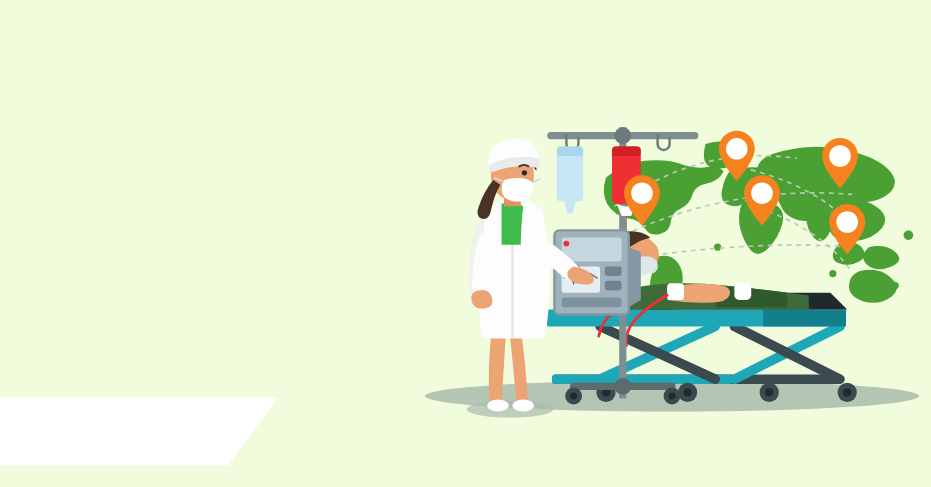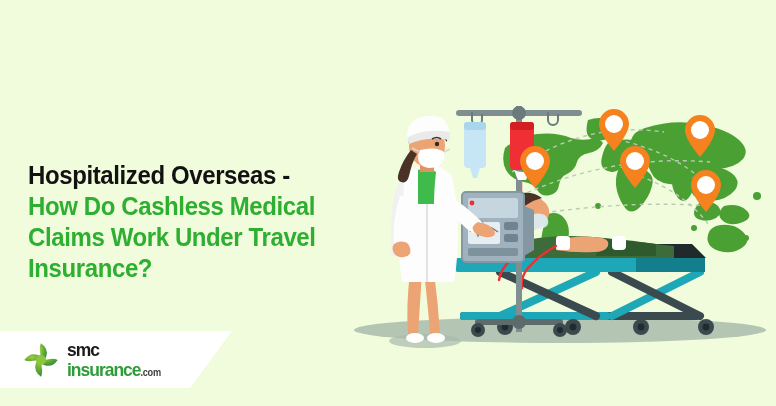--- a/index.html
+++ b/index.html
@@ -317,39 +317,16 @@
         </g>
         <g>
           <path d="M706 212 q-15 -18 -15 -27 a15 15 0 1 1 30 0 q0 9 -15 27 z" fill="#f5811f"></path>
           <circle cx="706" cy="185" r="9" fill="#ffffff"></circle>
         </g>
       </g>
 
     </g>
   </svg>
 
-  <div id="headline">
-    <span class="hl-line hl-dark">Hospitalized Overseas -</span>
-    <span class="hl-line hl-green">How Do Cashless Medical</span>
-    <span class="hl-line hl-green">Claims Work Under Travel</span>
-    <span class="hl-line hl-green">Insurance?</span>
-  </div>
 
   <div id="logo-plate"></div>
-  <div id="logo-inner">
-    <svg id="logo-mark" viewBox="0 0 100 100">
-      <g fill="url(#swirlG)">
-        <path d="M50 6 q20 14 14 34 q-6 20 -26 22 q14 -16 10 -32 q-3 -14 2 -24 z"></path>
-        <path d="M94 50 q-14 20 -34 14 q-20 -6 -22 -26 q16 14 32 10 q14 -3 24 2 z"></path>
-        <path d="M50 94 q-20 -14 -14 -34 q6 -20 26 -22 q-14 16 -10 32 q3 14 -2 24 z"></path>
-        <path d="M6 50 q14 -20 34 -14 q20 6 22 26 q-16 -14 -32 -10 q-14 3 -24 -2 z"></path>
-      </g>
-      <circle cx="50" cy="50" r="13" fill="#8cc63f"></circle>
-    </svg>
-    <div id="logo-text">
-      <span class="logo-l1">smc</span>
-      <span class="logo-l2">
-        <span class="ins">insurance</span><span class="dot">.com</span>
-      </span>
-    </div>
-  </div>
 
 </div>
 
 </body></html>

